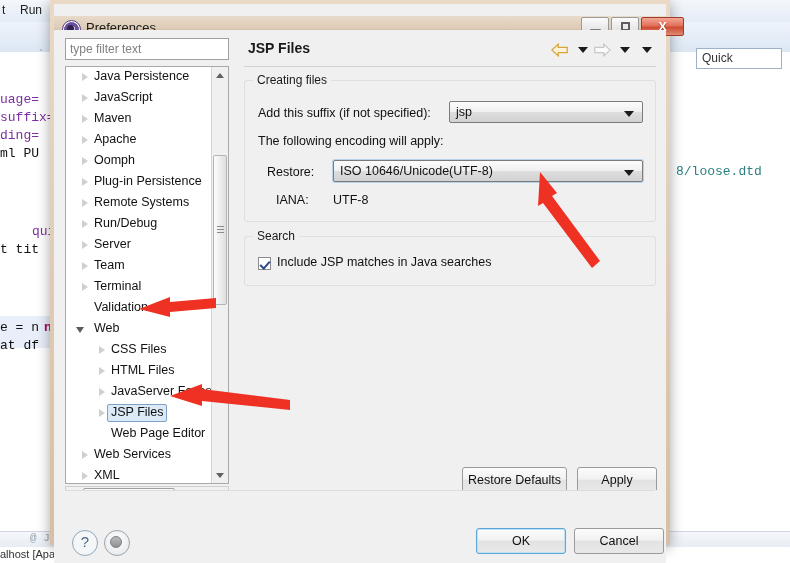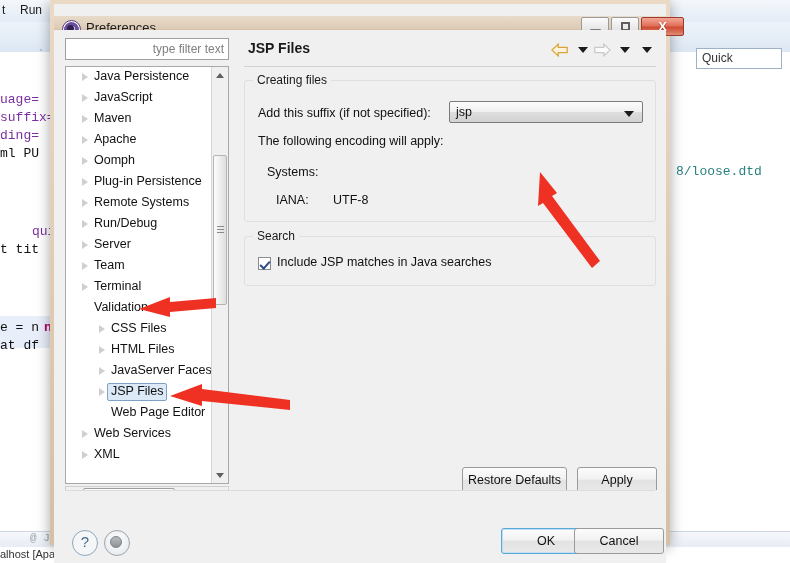--- a/index.html
+++ b/index.html
@@ -68,21 +68,21 @@
   .wbtn-max i{position:absolute;left:9px;top:4px;width:9px;height:9px;border:2px solid #5e5e5e;box-sizing:border-box;}
   .wbtn-close{left:587px;width:43px;border-color:#9d3b2b;border-radius:2px;
     background:linear-gradient(to bottom,#f3a796 0%,#e2705a 45%,#cf4b34 55%,#e08a72 100%);}
   .wbtn-close span{position:absolute;left:0;right:0;top:1px;text-align:center;font-size:13px;
     color:#fff;font-weight:bold;text-shadow:0 1px 1px rgba(0,0,0,.5);font-family:"Liberation Sans",sans-serif;}
 
   .dlg-body{position:absolute;left:0;top:26px;width:612px;height:511px;background:#f0f0f0;}
   
   .filter-input{position:absolute;left:11px;top:8px;width:164px;height:22px;
     background:#fff;border:1px solid #a0a0a0;box-sizing:border-box;
-    font-size:12px;color:#808080;padding:3px 4px;text-align:right;}
+    font-size:12px;color:#808080;padding:3px 4px;}
   
   .tree-panel{position:absolute;left:11px;top:36px;width:164px;height:418px;
     background:#fff;border:1px solid #a9a9a9;box-sizing:border-box;overflow:hidden;}
   .tree{position:absolute;left:0;top:0;width:146px;}
   .tnode{position:relative;height:21px;font-size:12.5px;color:#111;white-space:nowrap;}
   .tnode .tlabel{position:absolute;top:2px;}
   .tw-closed{position:absolute;top:6px;width:0;height:0;
     border-top:4.5px solid transparent;border-bottom:4.5px solid transparent;border-left:6px solid transparent;
     box-sizing:border-box;}
   .tw-closed:before{content:"";position:absolute;left:-6px;top:-4.5px;width:0;height:0;
@@ -132,21 +132,21 @@
     border-left:5px solid transparent;border-right:5px solid transparent;border-top:6px solid #1b1b1b;}
   .combo.focused{box-shadow:0 0 0 1px #b6d2ea;}
 
   .chk{position:absolute;width:13px;height:13px;background:#fff;border:1px solid #8b8b8b;box-sizing:border-box;}
   .chk:after{content:"";position:absolute;left:3px;top:1px;width:4px;height:8px;
     border:solid #2b4a8b;border-width:0 2px 2px 0;transform:rotate(42deg);}
 
   .btn{position:absolute;height:26px;box-sizing:border-box;border:1px solid #9a9a9a;border-radius:3px;
     background:linear-gradient(to bottom,#fcfcfc 0%,#f1f1f1 47%,#e2e2e2 50%,#e9e9e9 100%);
     font-size:12.5px;color:#111;text-align:center;line-height:24px;}
-  .btn.primary{border:1px solid #5aa7d8;box-shadow:0 0 0 1px #bfe0f5 inset;margin-left:25px;}
+  .btn.primary{border:1px solid #5aa7d8;box-shadow:0 0 0 1px #bfe0f5 inset;}
   .dlg-foot{position:absolute;left:0;top:460px;width:612px;height:77px;background:#f0f0f0;}
   .rb-line{position:absolute;left:11px;top:0px;width:590px;height:1px;background:#dcdcdc;}
   .help-btn{position:absolute;left:18px;top:40px;width:24px;height:24px;border-radius:50%;
     border:1px solid #8fa8bd;background:#f4f6f8;color:#4a6c8c;font-size:15px;text-align:center;line-height:22px;}
   .apply-close{position:absolute;left:50px;top:40px;width:24px;height:24px;border-radius:50%;
     border:1px solid #9aa4ae;background:radial-gradient(circle at 50% 40%,#fefefe,#e2e6ea);}
   .apply-close i{position:absolute;left:5px;top:5px;width:12px;height:12px;border-radius:50%;
     background:linear-gradient(to bottom,#b9bcbf,#8e9295);border:1px solid #7d8184;box-sizing:border-box;}
 
   
@@ -264,20 +264,24 @@
             <span class="tlabel" style="left: 28px;">Team</span>
           </div>
           <div class="tnode">
             <span class="tw-closed" style="left: 16px;"></span>
             <span class="tlabel" style="left: 28px;">Terminal</span>
           </div>
           <div class="tnode">
             <span class="tlabel" style="left: 28px;">Validation</span>
           </div>
           <div class="tnode">
+            <span class="tw-open" style="left: 10px;"></span>
+            <span class="tlabel" style="left: 28px;">Web</span>
+          </div>
+          <div class="tnode">
             <span class="tw-closed" style="left: 33px;"></span>
             <span class="tlabel" style="left: 45px;">CSS Files</span>
           </div>
           <div class="tnode">
             <span class="tw-closed" style="left: 33px;"></span>
             <span class="tlabel" style="left: 45px;">HTML Files</span>
           </div>
           <div class="tnode">
             <span class="tw-closed" style="left: 33px;"></span>
             <span class="tlabel" style="left: 45px;">JavaServer Faces T</span>
@@ -344,21 +348,25 @@
       <span class="group-title">Creating files</span>
 
       <span class="flabel" style="left:13px;top:25px;">Add this suffix (if not specified):</span>
       <div class="combo" style="left:204px;top:20px;width:194px;">
         <span class="cval">jsp</span>
         <span class="carrow"></span>
       </div>
 
       <span class="flabel" style="left:13px;top:53px;">The following encoding will apply:</span>
 
-      <span class="flabel" style="left:22px;top:84px;">Systems:</span>
+      <span class="flabel" style="left:22px;top:84px;">Restore:</span>
+      <div class="combo focused" style="left:88px;top:79px;width:310px;">
+        <span class="cval">ISO 10646/Unicode(UTF-8)</span>
+        <span class="carrow"></span>
+      </div>
 
       <span class="flabel" style="left:31px;top:112px;">IANA:</span>
       <span class="flabel" style="left:88px;top:112px;">UTF-8</span>
     </div>
 
     <div class="group" style="left:190px;top:206px;width:412px;height:50px;">
       <span class="group-title">Search</span>
       <span class="chk" style="left:13px;top:20px;"></span>
       <span class="flabel" style="left:32px;top:18px;">Include JSP matches in Java searches</span>
     </div>

